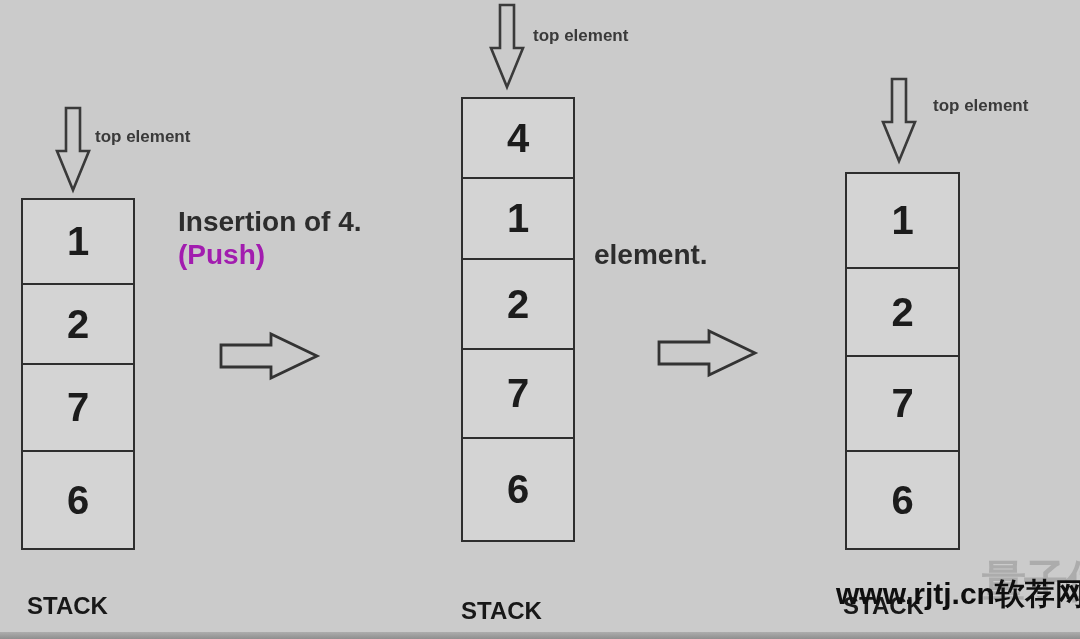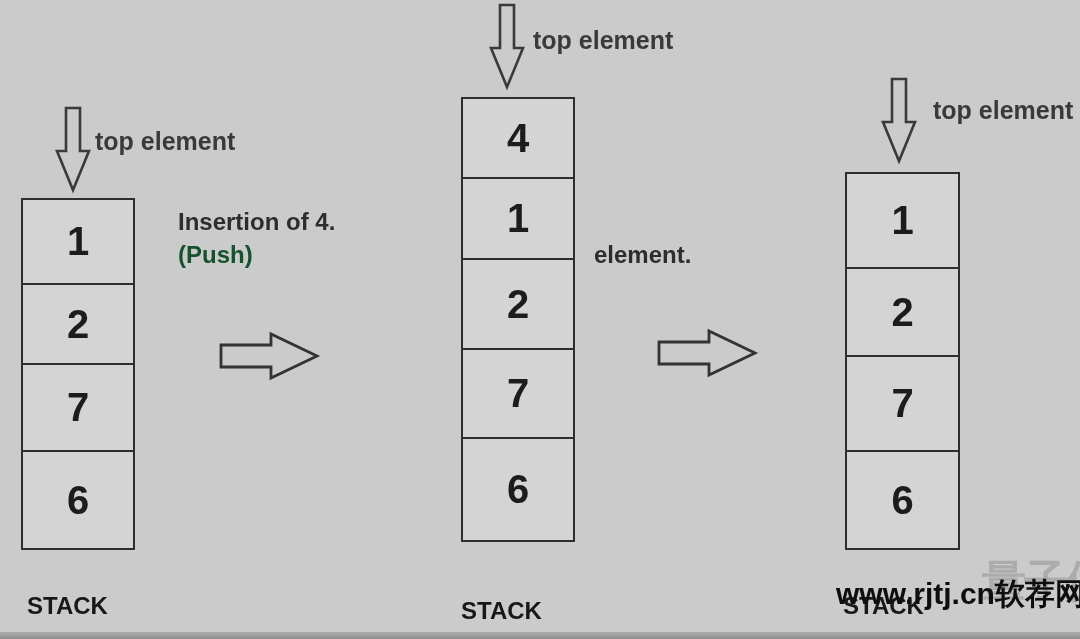--- a/index.html
+++ b/index.html
@@ -21,35 +21,35 @@
   .cell{
     display:flex;align-items:center;justify-content:center;
     border-bottom:2px solid #2e2e2e;
     font-weight:700;font-size:40px;color:#1c1c1c;
     letter-spacing:0;
   }
   .cell:last-child{border-bottom:none;}
   
   .toplabel{
     position:absolute;
-    font-size:25px;font-weight:600;color:#3a3a3a;
+    font-size:17px;font-weight:600;color:#3a3a3a;
     white-space:nowrap;
   }
   .caption{
     position:absolute;
     font-size:24px;font-weight:700;color:#181818;
     letter-spacing:0px;white-space:nowrap;
   }
   .annot{
     position:absolute;
-    font-size:24px;color:#2d2d2d;line-height:33px;
+    font-size:28px;color:#2d2d2d;line-height:33px;
     white-space:nowrap;
   }
   .annot .op-desc{font-weight:600;}
-  .annot .op-name{font-weight:700;color:#14532d;}
+  .annot .op-name{font-weight:700;color:#a21caf;}
   .arrow-svg{position:absolute;display:block;}
   
   .wm-faint{
     position:absolute;
     font-size:44px;font-weight:700;
     color:rgba(120,120,120,0.38);
     letter-spacing:-2px;white-space:nowrap;
     z-index:4;
   }
   .wm-text{

